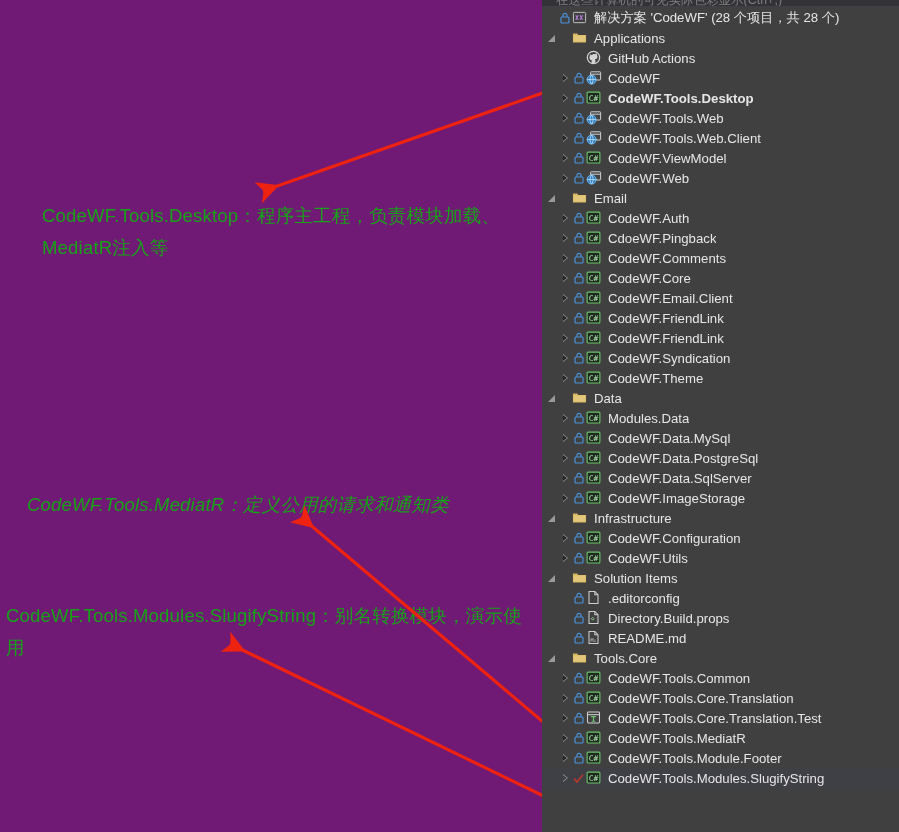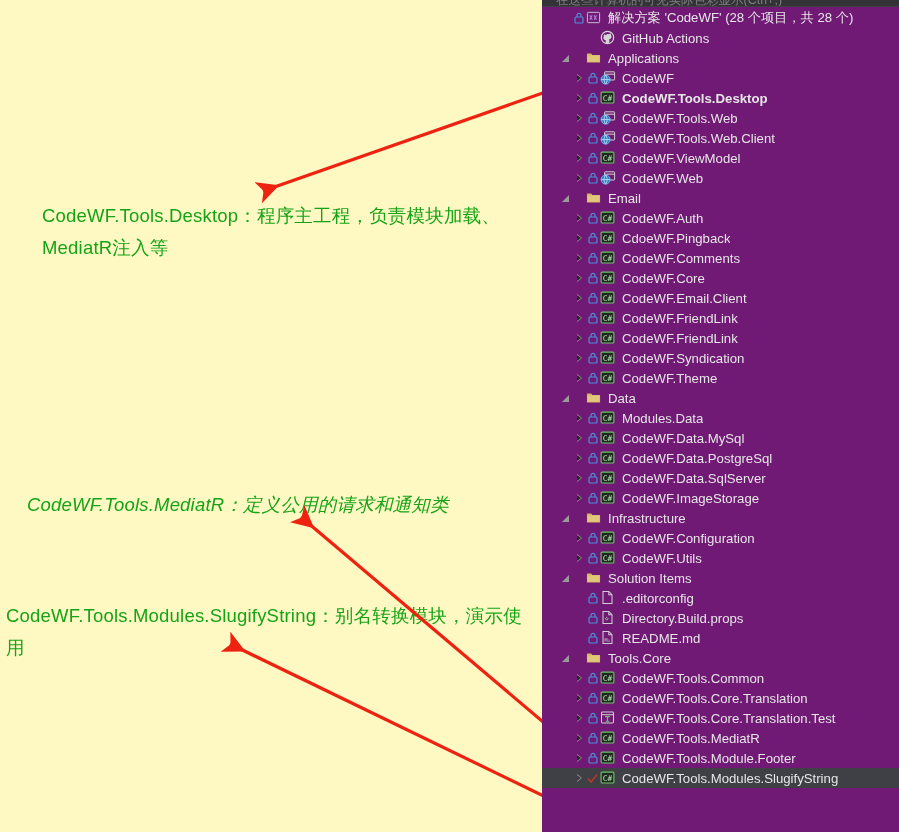--- a/index.html
+++ b/index.html
@@ -21,21 +21,21 @@
     background: #1e1e1e;
     overflow: hidden;
   }
 
   
   .annot-pane {
     position: absolute;
     left: 0; top: 0;
     width: 647px;
     height: 832px;
-    background: #fef9c3;
+    background: #701a75;
     border-right: 1px solid #5a5a5a;
     box-sizing: border-box;
     overflow: hidden;
   }
   .annot {
     position: absolute;
     color: #17a317;
     font-size: 18.5px;
     line-height: 32px;
     letter-spacing: 0.2px;
@@ -53,21 +53,21 @@
     height: 832px;
     pointer-events: none;
   }
 
   
   .explorer {
     position: absolute;
     left: 542px; top: 0;
     width: 357px;
     height: 832px;
-    background: #701a75;
+    background: #404040;
     overflow: hidden;
   }
   .topstrip {
     position: absolute;
     left: 0; top: 0;
     width: 357px;
     height: 7px;
     background: #333337;
     border-bottom: 1px solid #3f3f46;
     box-sizing: border-box;
@@ -89,21 +89,20 @@
     width: 357px;
   }
   .row {
     position: relative;
     height: 20px;
     display: flex;
     align-items: center;
     white-space: nowrap;
     color: #e6e6e6;
     font-size: 13.2px;
-    padding-left: 14px;
   }
   .row.selected {
     background: #3f3f46;
   }
   .row .label {
     overflow: hidden;
     text-overflow: ellipsis;
   }
   .row.bold .label { font-weight: bold; }
 
@@ -220,42 +219,42 @@
           <span class="icn">
             <svg width="15" height="15" viewBox="0 0 16 16">
               <rect x="1.5" y="2.5" width="13" height="11" rx="1" fill="none" stroke="#c9c9c9" stroke-width="1"></rect>
               <path d="M4 5.5 L6.6 10.5 M6.6 5.5 L4 10.5" stroke="#b07ed8" stroke-width="1.2"></path>
               <path d="M8.6 5.5 L11.2 10.5 M11.2 5.5 L8.6 10.5" stroke="#b07ed8" stroke-width="1.2"></path>
             </svg>
           </span>
           <span class="label">解决方案 'CodeWF' (28 个项目，共 28 个)</span>
         </div>
         <div class="row">
-          <span class="ind ind-1"></span>
-          <span class="tri none"></span>
-          <span class="lock"></span>
-          <span class="icn">
-            <svg width="15" height="15" viewBox="0 0 16 16">
-              <circle cx="8" cy="8" r="6.6" fill="none" stroke="#d5d5d5" stroke-width="1.3"></circle>
-              <path d="M6 14.2 v-2.1 c0-.7 .3-1.1 .3-1.1 -1.9-.2-2.7-1.1-2.7-3 0-.7 .25-1.2 .6-1.6 -.1-.25-.25-.9 .07-1.6 0 0 .55-.17 1.8 .68 A5.6 5.6 0 0 1 8 4.3 c .6 0 1.2 .08 1.8 .23 1.25-.85 1.8-.68 1.8-.68 .33 .7 .18 1.35 .08 1.6 .37 .4 .6 .9 .6 1.6 0 1.9-.85 2.8-2.7 3 .27 .23 .45 .7 .45 1.4 v2.05" fill="#d5d5d5"></path>
-            </svg>
-          </span>
-          <span class="label">GitHub Actions</span>
-        </div>
-        <div class="row">
           <span class="ind ind-0"></span>
           <span class="tri open"></span>
           <span class="lock"></span>
           <span class="icn">
             <svg width="15" height="15" viewBox="0 0 16 16">
               <path d="M1 3.8 h4.6 l1.1 1.4 H15 v8 H1 z" fill="#d6b45c"></path>
               <path d="M1.6 5.8 H14.4 V12.6 H1.6 z" fill="#e2c67a"></path>
             </svg>
           </span>
           <span class="label">Applications</span>
+        </div>
+        <div class="row">
+          <span class="ind ind-1"></span>
+          <span class="tri none"></span>
+          <span class="lock"></span>
+          <span class="icn">
+            <svg width="15" height="15" viewBox="0 0 16 16">
+              <circle cx="8" cy="8" r="6.6" fill="none" stroke="#d5d5d5" stroke-width="1.3"></circle>
+              <path d="M6 14.2 v-2.1 c0-.7 .3-1.1 .3-1.1 -1.9-.2-2.7-1.1-2.7-3 0-.7 .25-1.2 .6-1.6 -.1-.25-.25-.9 .07-1.6 0 0 .55-.17 1.8 .68 A5.6 5.6 0 0 1 8 4.3 c .6 0 1.2 .08 1.8 .23 1.25-.85 1.8-.68 1.8-.68 .33 .7 .18 1.35 .08 1.6 .37 .4 .6 .9 .6 1.6 0 1.9-.85 2.8-2.7 3 .27 .23 .45 .7 .45 1.4 v2.05" fill="#d5d5d5"></path>
+            </svg>
+          </span>
+          <span class="label">GitHub Actions</span>
         </div>
         <div class="row">
           <span class="ind ind-1"></span>
           <span class="tri closed"></span>
           <span class="lock">
             <svg width="10" height="12" viewBox="0 0 10 12">
               <rect x="1" y="5" width="8" height="6" rx="1" fill="none" stroke="#4a90d9" stroke-width="1.2"></rect>
               <path d="M3 5 V3.4 a2 2 0 0 1 4 0 V5" fill="none" stroke="#4a90d9" stroke-width="1.2"></path>
             </svg>
           </span>

